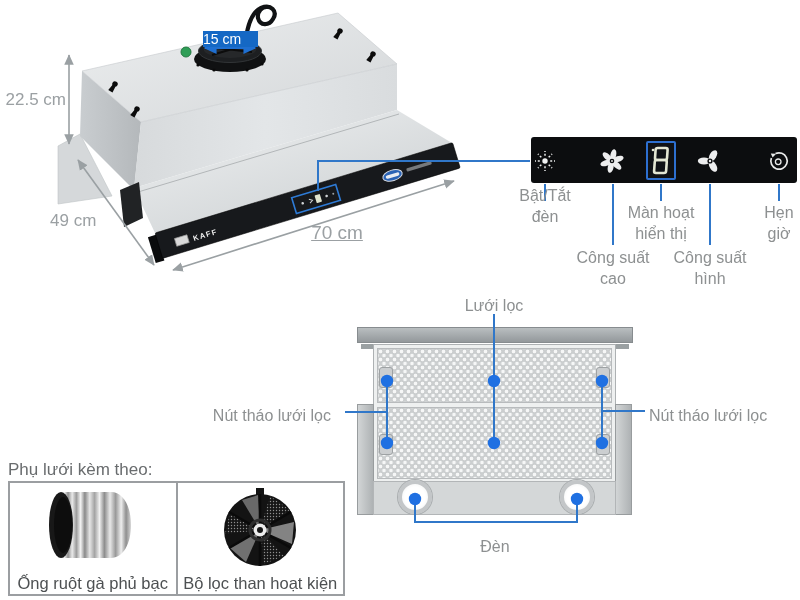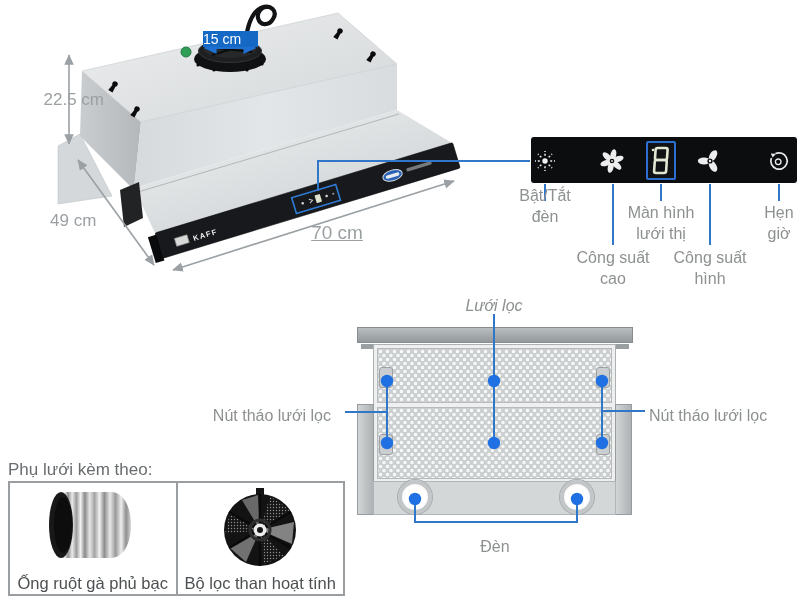--- a/index.html
+++ b/index.html
@@ -132,21 +132,21 @@
 
     <g stroke="#9aa0a3" stroke-width="1.6">
       <line x1="69" y1="55" x2="69" y2="144" marker-start="url(#mg)" marker-end="url(#mg)"></line>
       <line x1="78" y1="160" x2="154" y2="265" marker-start="url(#mg)" marker-end="url(#mg)"></line>
       <line x1="173" y1="270" x2="454" y2="181" marker-start="url(#mg)" marker-end="url(#mg)"></line>
     </g>
     <line x1="205" y1="48" x2="255" y2="48" stroke="#1f6fd0" stroke-width="2.2" marker-start="url(#mb)" marker-end="url(#mb)"></line>
   </svg>
 
   <div class="abs badge15">15 cm</div>
-  <div class="dim-label" style="left:3px;top:90px;width:63px;text-align:right;margin-left:38px;">22.5 cm</div>
+  <div class="dim-label" style="left:3px;top:90px;width:63px;text-align:right;">22.5 cm</div>
   <div class="dim-label" style="left:50px;top:211px;width:56px;text-align:left;">49 cm</div>
   <div class="dim-label" style="left:302px;top:222px;width:70px;text-align:center;font-size:19px;text-decoration:underline;">70 cm</div>
 
   <div class="abs cpanel">
 
     <svg class="abs" style="left:1px;top:11px" width="26" height="26" viewBox="-13 -13 26 26">
       <circle r="2.7" fill="#f1f2f2"></circle>
       <g stroke="#e9eaea" stroke-width="1.5" stroke-dasharray="2 1.8">
         <line y1="-5.2" y2="-10"></line>
           <line y1="-5.2" y2="-10" transform="rotate(45)"></line>
@@ -199,21 +199,21 @@
     </svg>
   </div>
 
   <div class="cap-label" style="left:485px;top:185px;width:120px;">
     <span>Bật/Tắt</span><br><span>đèn</span>
   </div>
   <div class="cap-label" style="left:553px;top:247px;width:120px;">
     <span>Công suất</span><br><span>cao</span>
   </div>
   <div class="cap-label" style="left:601px;top:202px;width:120px;">
-    <span>Màn hình</span><br><span>lưới thị</span>
+    <span>Màn hoạt</span><br><span>hiển thị</span>
   </div>
   <div class="cap-label" style="left:650px;top:247px;width:120px;">
     <span>Công suất</span><br><span>hình</span>
   </div>
   <div class="cap-label" style="left:750px;top:202px;width:58px;">
     <span>Hẹn</span><br><span>giờ</span>
   </div>
 
   <div class="abs bv bv-bar"></div>
   <div class="abs bv bv-lip"></div>
@@ -223,21 +223,21 @@
   <div class="abs bv bv-rail" style="left:357px;"></div>
   <div class="abs bv bv-rail" style="left:615px;"></div>
   <div class="abs bv bv-band"></div>
   <div class="abs bv bv-tab" style="left:379px;top:367px;z-index:2"></div>
   <div class="abs bv bv-tab" style="left:379px;top:434px;z-index:2"></div>
   <div class="abs bv bv-tab" style="left:596px;top:367px;z-index:2"></div>
   <div class="abs bv bv-tab" style="left:596px;top:434px;z-index:2"></div>
   <div class="abs bv bv-light" style="left:398px;top:480px;z-index:2"></div>
   <div class="abs bv bv-light" style="left:560px;top:480px;z-index:2"></div>
 
-  <div class="cap-label" style="left:434px;top:295px;width:120px;font-style:italic;">Lưới lọc</div>
+  <div class="cap-label" style="left:434px;top:295px;width:120px;">Lưới lọc</div>
   <div class="cap-label" style="left:183px;top:405px;width:148px;text-align:right;">Nút tháo lưới lọc</div>
   <div class="cap-label" style="left:649px;top:405px;width:148px;text-align:left;">Nút tháo lưới lọc</div>
   <div class="cap-label" style="left:455px;top:536px;width:80px;">Đèn</div>
 
   <div class="abs acc-head">Phụ lưới kèm theo:</div>
   <div class="abs acc-box">
     <div class="acc-cell first">
       <svg width="92" height="78" viewBox="0 0 92 78">
         <defs>
           <linearGradient id="duct" x1="0" y1="0" x2="1" y2="0">
@@ -288,21 +288,21 @@
             <line x2="31" y2="-18"></line>
             <line x2="31" y2="18"></line>
           <line x2="0" y2="36"></line>
             <line x2="-31" y2="18"></line>
             <line x2="-31" y2="-18"></line>
         </g>
         <circle r="10" fill="none" stroke="#2e2e2e" stroke-width="3"></circle>
         <circle r="6.5" fill="#ededed"></circle>
           <circle r="3" fill="#161616"></circle>
       </svg>
-      <div class="acc-cap">Bộ lọc than hoạt tính</div>
+      <div class="acc-cap">Bộ lọc than hoạt kiện</div>
     </div>
   </div>
 
   <svg class="abs" style="left:0;top:0;z-index:5;pointer-events:none" width="800" height="600" viewBox="0 0 800 600">
     <g stroke="#3077c9" stroke-width="2" fill="none">
       <polyline points="318,191 318,161 530,161"></polyline>
       <line x1="545" y1="184" x2="545" y2="201"></line>
       <line x1="661" y1="184" x2="661" y2="201"></line>
       <line x1="779" y1="184" x2="779" y2="201"></line>
       <line x1="613" y1="184" x2="613" y2="245"></line>

